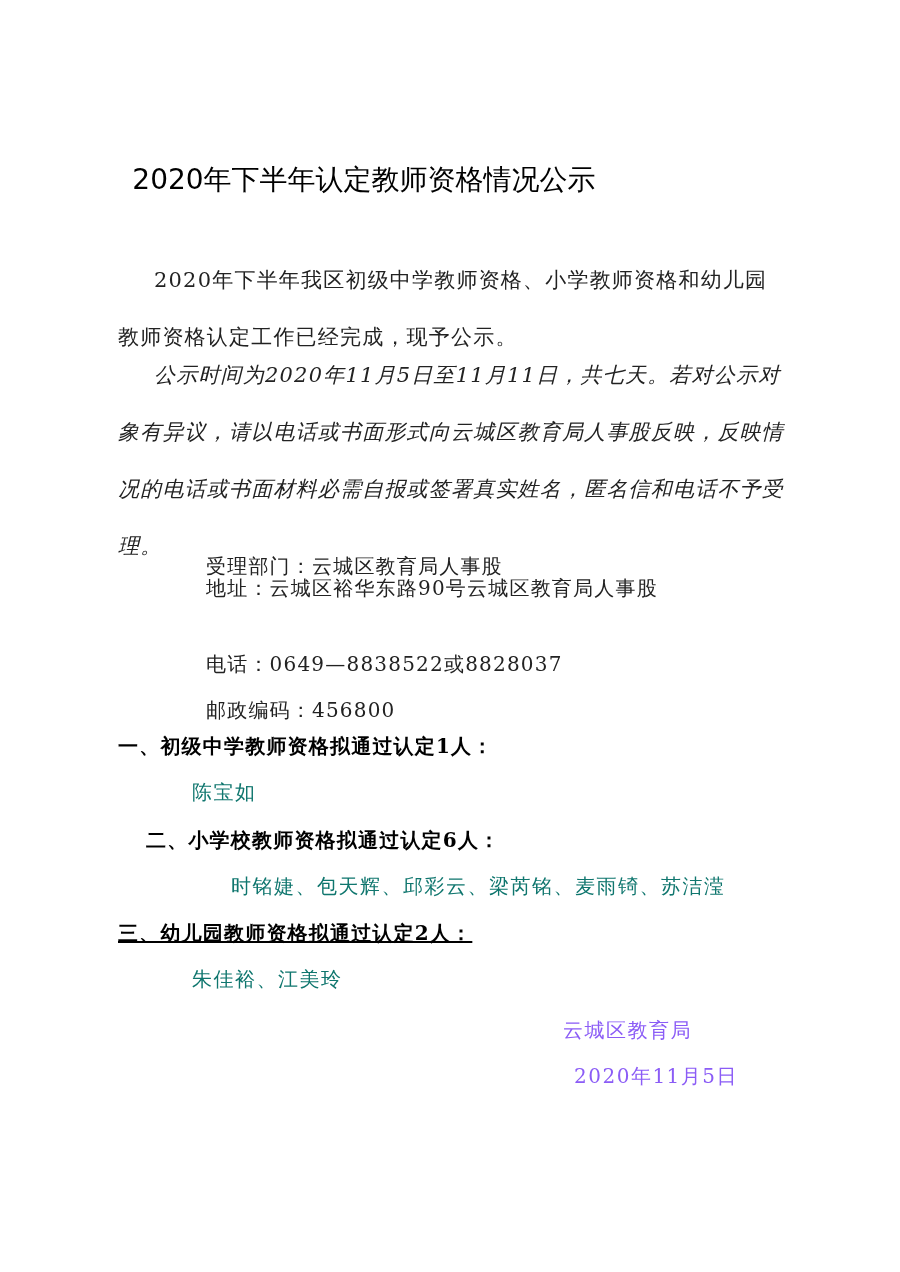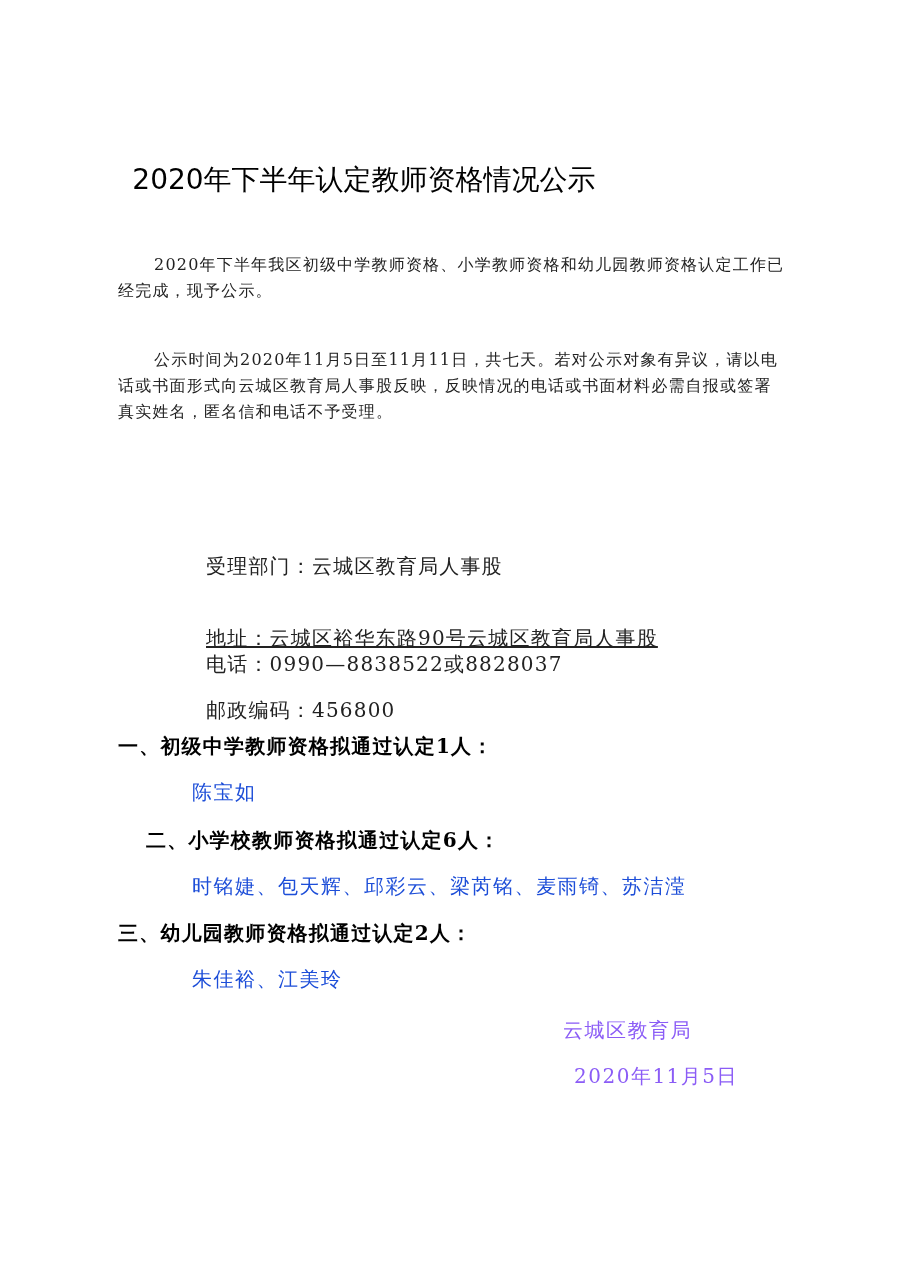--- a/index.html
+++ b/index.html
@@ -7,58 +7,58 @@
       width: 900px; height: 1272px; position: relative; overflow: hidden;
       color: #111; font-family: "DejaVu Serif", "Liberation Serif", serif;
     }
     .title {
       position: absolute; left: 0; width: 728px; top: 160px;
       text-align: center; font-family: "DejaVu Sans", "Liberation Sans", sans-serif;
       font-size: 28px; line-height: 40px; color: #000;
     }
     .para {
       position: absolute; left: 118px; width: 670px;
-      font-size: 16px; line-height: 26px; letter-spacing: 1.2px;
+      font-size: 21px; line-height: 57px; letter-spacing: 1.2px;
       text-indent: 36px; margin: 0; color: #222;
     }
     .info {
       position: absolute; left: 192px; font-size: 20px; line-height: 41px;
       letter-spacing: 1.2px; margin: 14px; white-space: nowrap; color: #222;
     }
     .heading {
       position: absolute; left: 118px; font-size: 20px; line-height: 41px;
       font-weight: bold; letter-spacing: 1.2px; margin: 0; white-space: nowrap; color: #000;
     }
     .names {
       position: absolute; left: 192px; font-size: 20px; line-height: 41px;
-      letter-spacing: 1.5px; margin: 0; white-space: nowrap; color: #1d4ed8;
+      letter-spacing: 1.5px; margin: 0; white-space: nowrap; color: #0f766e;
     }
     .sign {
       position: absolute; font-size: 20px; line-height: 41px;
       letter-spacing: 1.5px; margin: 0; white-space: nowrap; color: #8b5cf6;
     }
   </style>
 </head>
 <body>
 
 <div>
   <h1 class="title" style="margin:0;font-weight:normal;">2020年下半年认定教师资格情况公示</h1>
 
   <p class="para" style="top:252px;">2020年下半年我区初级中学教师资格、小学教师资格和幼儿园教师资格认定工作已经完成，现予公示。</p>
-  <p class="para" style="top:347px;">公示时间为2020年11月5日至11月11日，共七天。若对公示对象有异议，请以电话或书面形式向云城区教育局人事股反映，反映情况的电话或书面材料必需自报或签署真实姓名，匿名信和电话不予受理。</p>
+  <p class="para" style="top:347px;font-style:italic;">公示时间为2020年11月5日至11月11日，共七天。若对公示对象有异议，请以电话或书面形式向云城区教育局人事股反映，反映情况的电话或书面材料必需自报或签署真实姓名，匿名信和电话不予受理。</p>
 
   <p class="info" style="top:532px;">受理部门：云城区教育局人事股</p>
-  <p class="info" style="top:604px;text-decoration:underline;">地址：云城区裕华东路90号云城区教育局人事股</p>
-  <p class="info" style="top:630px;">电话：0990—8838522或8828037</p>
+  <p class="info" style="top:554px;">地址：云城区裕华东路90号云城区教育局人事股</p>
+  <p class="info" style="top:630px;">电话：0649—8838522或8828037</p>
   <p class="info" style="top:676px;">邮政编码：456800</p>
 
   <p class="heading" style="top:726px;">一、初级中学教师资格拟通过认定1人：</p>
   <p class="names" style="top:772px;">陈宝如</p>
 
   <p class="heading" style="top:820px;margin-left:28px;">二、小学校教师资格拟通过认定6人：</p>
-  <p class="names" style="top:866px;">时铭婕、包天辉、邱彩云、梁芮铭、麦雨锜、苏洁滢</p>
+  <p class="names" style="top:866px;margin-left:39px;">时铭婕、包天辉、邱彩云、梁芮铭、麦雨锜、苏洁滢</p>
 
-  <p class="heading" style="top:913px;">三、幼儿园教师资格拟通过认定2人：</p>
+  <p class="heading" style="top:913px;text-decoration:underline;">三、幼儿园教师资格拟通过认定2人：</p>
   <p class="names" style="top:959px;">朱佳裕、江美玲</p>
 
   <p class="sign" style="top:1010px;left:563px;">云城区教育局</p>
   <p class="sign" style="top:1056px;left:538px;margin-left:36px;">2020年11月5日</p>
 </div>
 
 </body></html>

